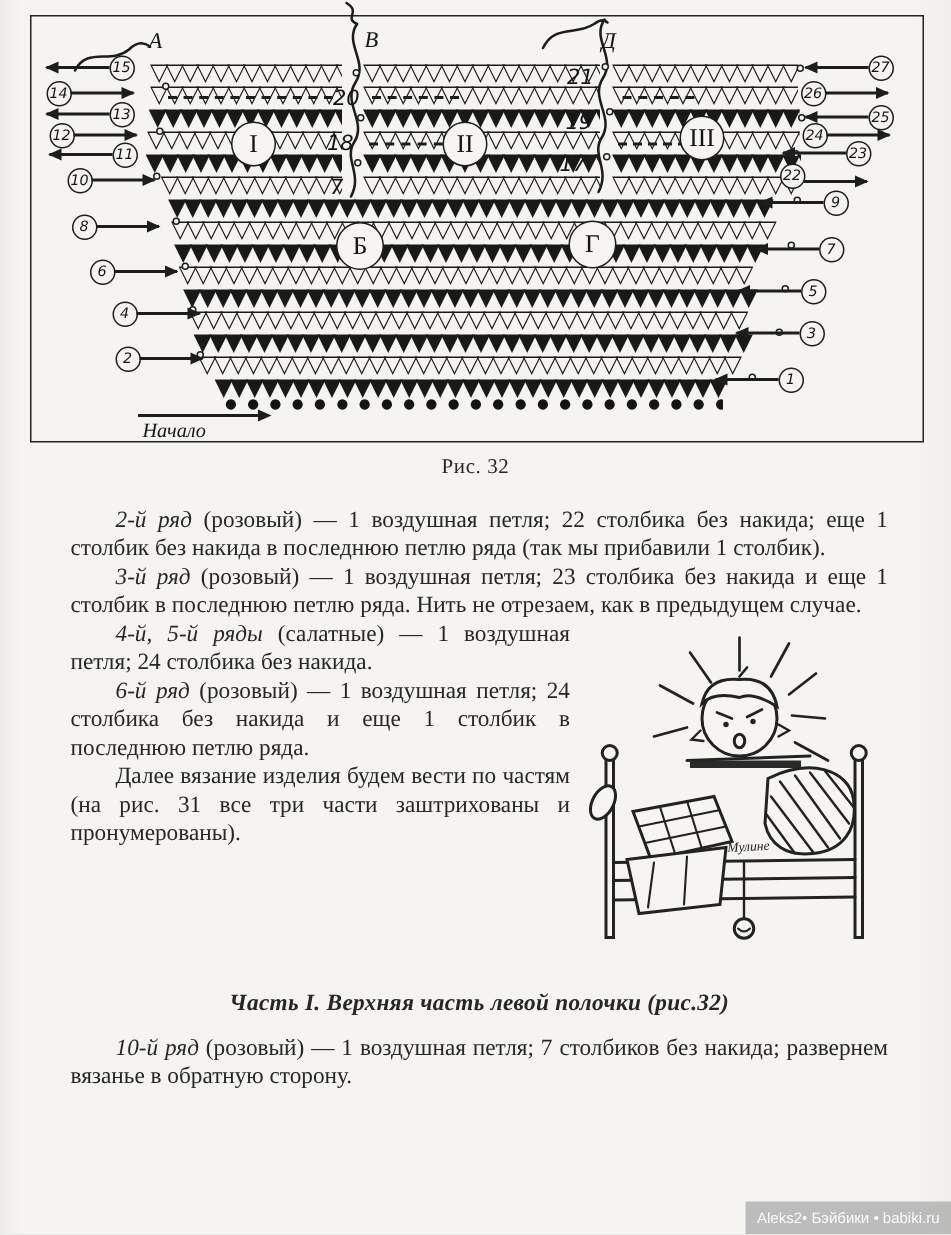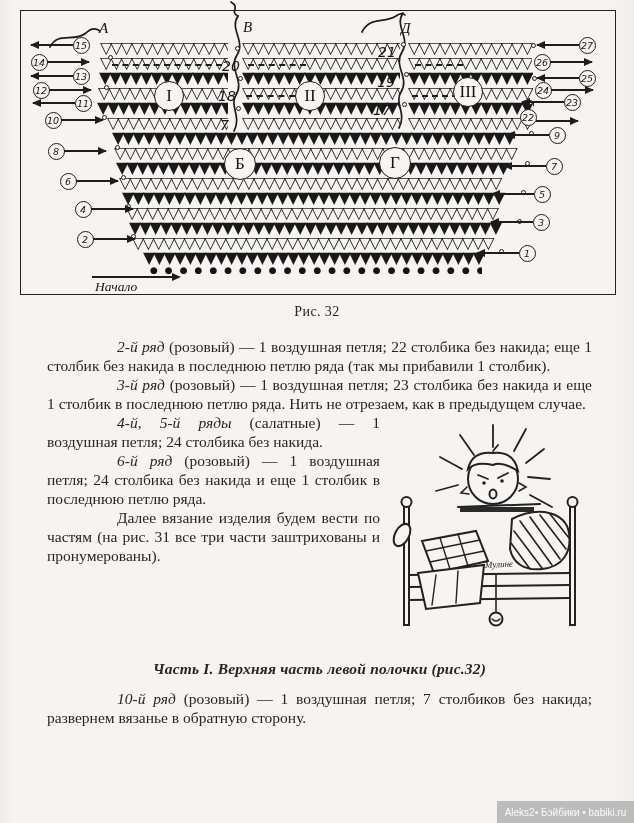--- a/index.html
+++ b/index.html
@@ -33,21 +33,21 @@
   .loop-dot{position:absolute;width:5px;height:5px;border:1.2px solid #1d1d1d;border-radius:50%;background:#f5f4f1;box-sizing:border-box;}
   .nachalo-wrap{position:absolute;left:0;top:0;}
   .nachalo-line{position:absolute;left:92px;top:276px;width:82px;height:1.6px;background:#1d1d1d;}
   .nachalo-head{position:absolute;left:172px;top:272.5px;width:0;height:0;border-style:solid;
     border-width:4.5px 0 4.5px 9px;border-color:transparent transparent transparent #1d1d1d;}
   .nachalo-text{position:absolute;left:95px;top:279px;font-style:italic;font-size:13.5px;color:#141414;}
   .fig-caption{position:absolute;left:0;top:304px;width:634px;text-align:center;font-size:14px;letter-spacing:.4px;}
   
   .textcol{position:absolute;left:47px;top:337px;width:545px;font-size:15.5px;line-height:19px;text-align:justify;hyphens:auto;}
   .para{margin:0;text-indent:30px;}
-  .para i{font-style:italic;margin-left:40px;}
+  .para i{font-style:italic;}
   .bed-float{float:right;width:200px;height:240px;margin:4px 0 2px 12px;position:relative;shape-outside:inset(0);}
   .bed-float svg{position:absolute;left:0;top:0;}
   .part-heading{clear:both;text-align:center;font-weight:bold;font-style:italic;font-size:15.5px;margin:15px 0 11px 0;letter-spacing:.2px;}
   .pagenum{text-align:center;margin-top:9px;font-size:15px;}
   
   .watermark{position:absolute;left:497px;top:801px;width:137px;height:22px;background:rgba(176,176,176,.82);
     color:#fbfbfb;font-family:"Liberation Sans",sans-serif;font-size:10px;display:flex;align-items:center;justify-content:center;}
 </style>
 </head>
 <body>

